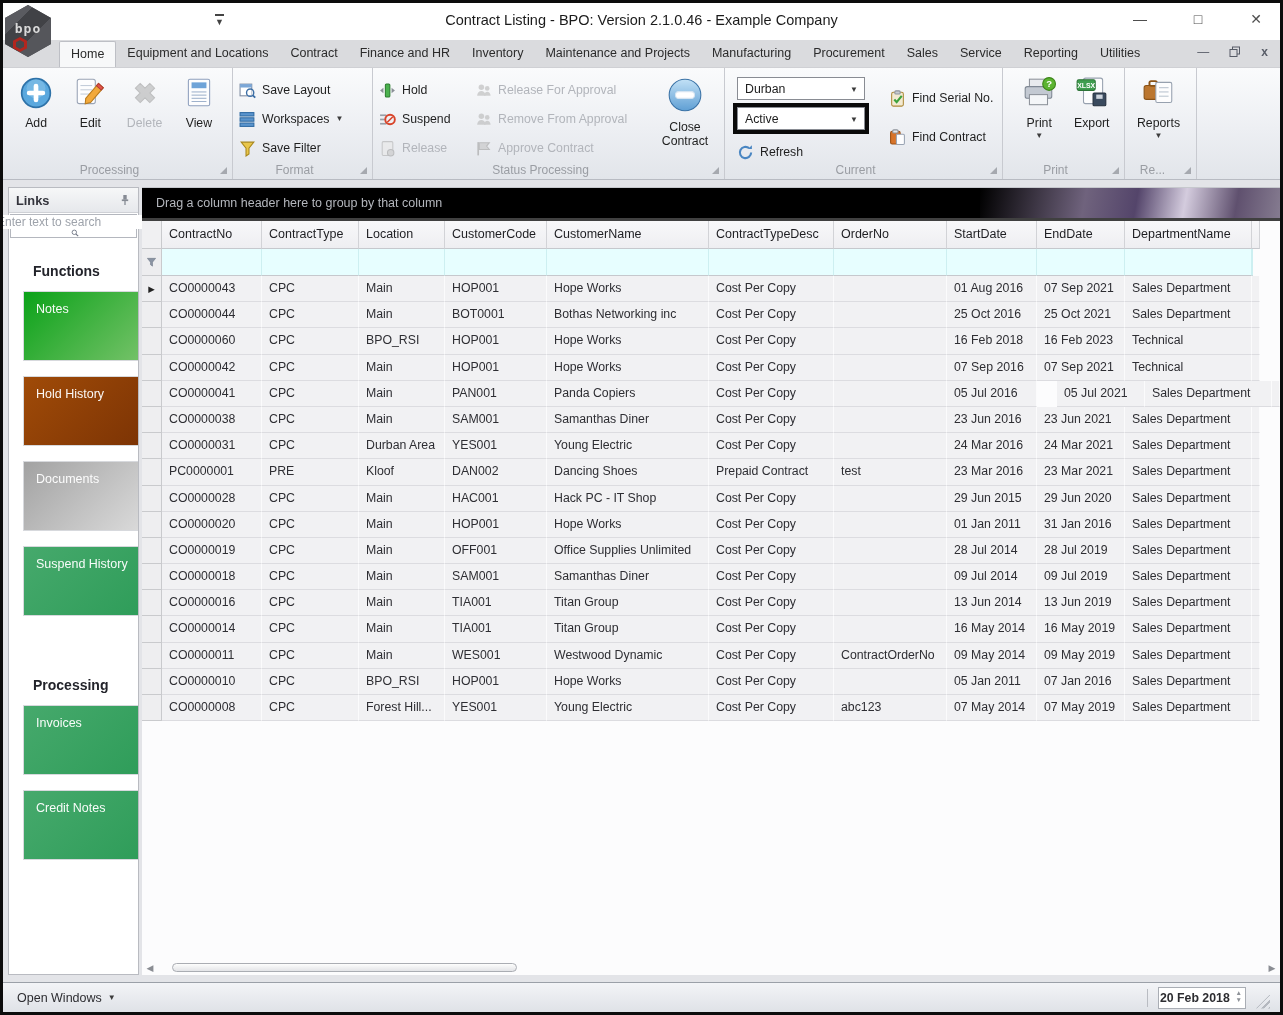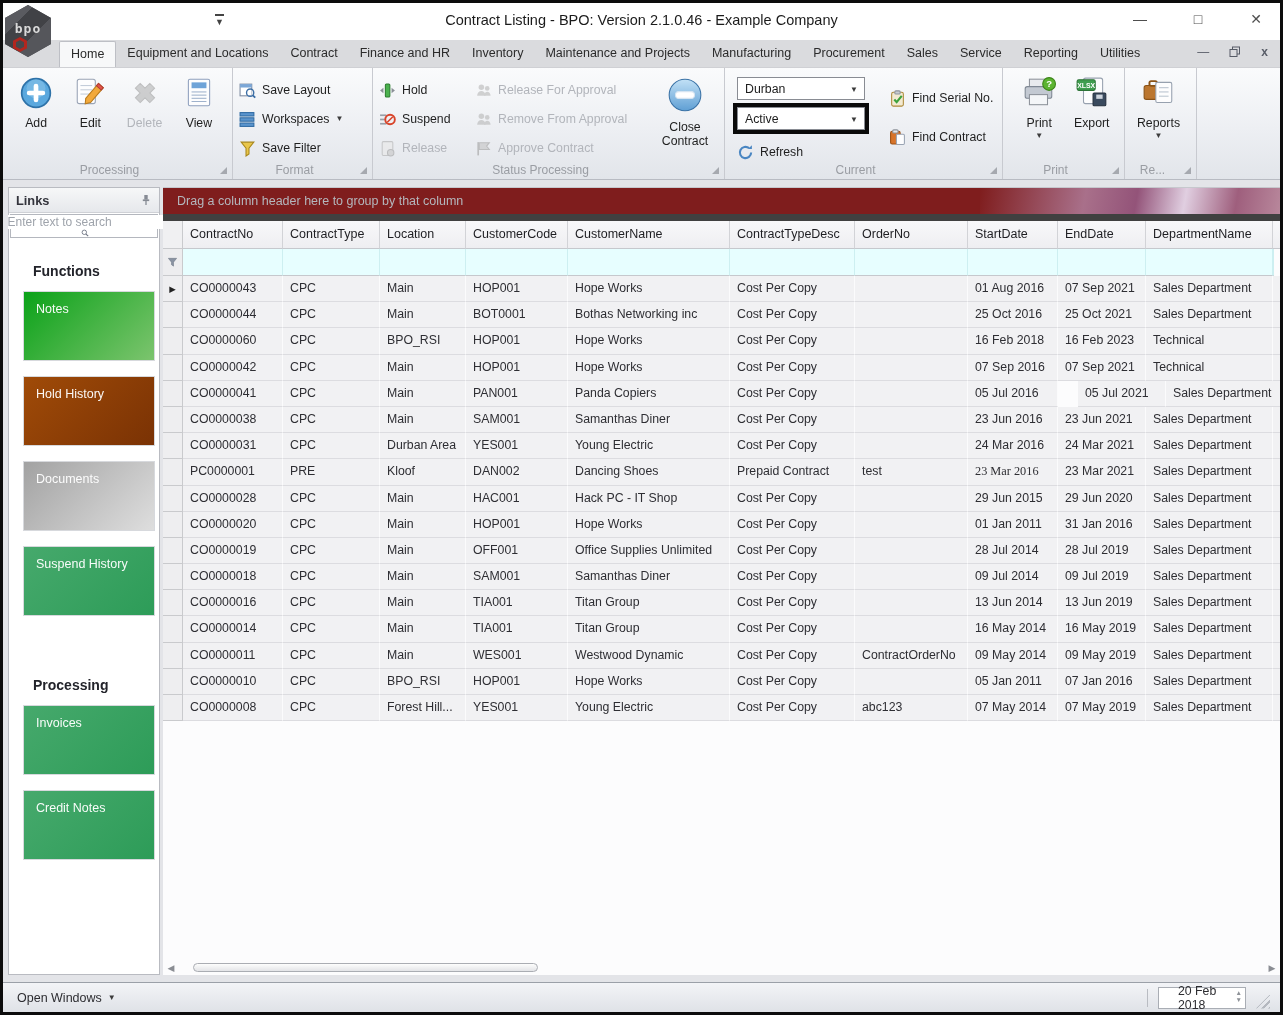--- a/index.html
+++ b/index.html
@@ -42,34 +42,34 @@
   .ic16 { width:17px; height:17px; flex:none; }
   .ic32 { width:34px; height:34px; flex:none; }
   .combo { width:128px; height:23px; background:#fff; border:1px solid #898c93; display:flex; align-items:center; padding-left:7px; font-size:12.3px; color:#1c1c1c; position:relative; cursor:default; }
   .combo .carrow { position:absolute; right:6px; top:7px; font-size:8px; color:#3a3a3a; }
   .combo.highlighted { box-shadow:0 0 0 4px #0a0a0a; }
 
   
   .workspace { flex:1; background:#e3e4e8; display:flex; padding:7px 0 7px 5px; min-height:0; }
 
   
-  .sidepanel { width:152px; flex:none; display:flex; flex-direction:column; border:1px solid #b9bbc1; background:#fff; }
+  .sidepanel { width:131px; flex:none; display:flex; flex-direction:column; border:1px solid #b9bbc1; background:#fff; }
   .links-header { height:25px; background:linear-gradient(#f6f7f8,#e6e8ec); border-bottom:1px solid #cfd1d6; display:flex; align-items:center; padding:0 7px; }
   .links-header .t { font-weight:bold; font-size:12.8px; color:#33343c; flex:1; }
   .searchbox { height:24px; margin:1px; border:1px solid #b4b7be; background:#fff; display:flex; align-items:center; padding:0 4px 0 6px;flex-direction:column; }
   .searchbox input { border:none; outline:none; flex:1; min-width:0; font-size:12px; color:#333; font-family:inherit; }
   .searchbox input::placeholder { color:#9ea3ab; }
   .panel-content { flex:1; background:#fff; overflow:hidden; padding-top:24px; }
   .side-heading { font-weight:bold; font-size:14px; color:#23242b; margin:0 0 12px 24px; }
   .tile { width:132px; height:70px; margin:0 0 15px 14px; border:1px solid #d7d9dd; padding:10px 0 0 12px; font-size:12.5px; color:rgba(255,255,255,.96); cursor:default; }
   .side-gap { height:46px; }
 
   
   .gridarea { flex:1; margin-left:3px; display:flex; flex-direction:column; min-width:0; background:#fcfcfd; border-top:1px solid #c6c8cd; }
-  .groupby { height:33px; background:#7f1d1d; border-bottom:7px solid #404040; position:relative; display:flex; align-items:center; padding-left:14px; overflow:hidden; flex:none; }
+  .groupby { height:33px; background:#000000; border-bottom:3px solid #404040; position:relative; display:flex; align-items:center; padding-left:14px; overflow:hidden; flex:none; }
   .groupby .hint { color:#b4b7bd; font-size:12.5px; position:relative; z-index:2; }
   .groupby .swirl { position:absolute; right:0; top:0; bottom:0; width:300px;
       background:
         linear-gradient(100deg, rgba(255,255,255,0) 0%, rgba(203,180,228,.55) 35%, rgba(167,137,212,.5) 52%, rgba(235,226,246,.9) 68%, rgba(190,160,220,.5) 85%, rgba(222,206,240,.6) 100%);
   }
   .g-row { display:flex; flex:none; }
   .g-ind { width:20px; flex:none; background:#ededef; border-right:1px solid #c9cacd; border-bottom:1px solid #c9cacd; display:flex; align-items:center; justify-content:center; }
   .hdr .g-cell { background:linear-gradient(#f8f8fa,#eeeef1); border-right:1px solid #d2d3d7; border-bottom:1px solid #c6c8cd; font-size:12.5px; color:#1e1e22; padding:6px 0 0 7px; height:28px; white-space:nowrap; overflow:hidden; }
   .hdr .g-ind { height:28px; background:#f0f0f2; }
   .flt .g-cell { background:#e7feff; border-right:1px solid #cdeff1; border-bottom:1px solid #c6c8cd; height:27px; }
@@ -83,21 +83,21 @@
   .hscroll { height:15px; flex:none; display:flex; align-items:center; padding:0 2px; background:#fcfcfd; }
   .hs-arrow { font-size:9px; color:#8a8d93; width:12px; text-align:center; }
   .hs-track { flex:1; position:relative; height:11px; }
   .hs-thumb { position:absolute; left:16px; top:1px; width:345px; height:9px; border-radius:5px; background:linear-gradient(#fdfdfd,#e3e4e7); border:1px solid #aaadb3; }
 
   
   .statusbar { height:30px; flex:none; background:linear-gradient(#f3f4f7,#dfe2e7); border-top:1px solid #9ba0a8; display:flex; align-items:center; padding:0 10px 0 14px; position:relative; }
   .openwin { font-size:12.5px; color:#2d2d31; display:flex; align-items:center; gap:6px; }
   .sb-right { position:absolute; right:10px; top:0; bottom:0; display:flex; align-items:center; gap:10px; }
   .sb-sep { width:1px; height:18px; background:#b9bcc2; }
-  .datebox { width:88px; height:22px; background:#fff; border:1px solid #a9adb4; display:flex; align-items:center; padding-left:19px; font-size:12.3px; color:#2d2d31; position:relative; }
+  .datebox { width:88px; height:22px; background:#fff; border:1px solid #a9adb4; display:flex; align-items:center; padding-left:1px; font-size:12.3px; color:#2d2d31; position:relative;font-weight:bold; }
   .date-spin { position:absolute; right:3px; top:2px; display:flex; flex-direction:column; gap:1px; font-size:6.5px; color:#8e9298; line-height:1; }
   .grip { width:14px; height:14px; margin-top:8px; background:repeating-linear-gradient(135deg, transparent 0 3px, #b4b8bf 3px 5px); clip-path:polygon(100% 0,100% 100%,0 100%); }
 </style>
 </head>
 <body>
 
 <div class="window">
 
   <div class="titlebar">
     <div class="logo">
@@ -553,21 +553,21 @@
           </div>
           <div class="g-row dr">
             <div class="g-ind"></div>
             <div class="g-cell" style="width: 100px; flex: 0 0 auto;">PC0000001</div>
             <div class="g-cell" style="width: 97px; flex: 0 0 auto;">PRE</div>
             <div class="g-cell" style="width: 86px; flex: 0 0 auto;">Kloof</div>
             <div class="g-cell" style="width: 102px; flex: 0 0 auto;">DAN002</div>
             <div class="g-cell" style="width: 162px; flex: 0 0 auto;">Dancing Shoes</div>
             <div class="g-cell" style="width: 125px; flex: 0 0 auto;">Prepaid Contract</div>
             <div class="g-cell" style="width: 113px; flex: 0 0 auto;">test</div>
-            <div class="g-cell" style="width: 90px; flex: 0 0 auto; font-family: Liberation Serif, serif;">23 Mar 2016</div>
+            <div class="g-cell" style="width: 90px; flex: 0 0 auto;">23 Mar 2016</div>
             <div class="g-cell" style="width: 88px; flex: 0 0 auto;">23 Mar 2021</div>
             <div class="g-cell" style="width: 127px; flex: 0 0 auto;">Sales Department</div>
             <div class="g-cell g-fill" style="width: 0px; flex: 0 0 auto;"></div>
           </div>
           <div class="g-row dr">
             <div class="g-ind"></div>
             <div class="g-cell" style="width: 100px; flex: 0 0 auto;">CO0000028</div>
             <div class="g-cell" style="width: 97px; flex: 0 0 auto;">CPC</div>
             <div class="g-cell" style="width: 86px; flex: 0 0 auto;">Main</div>
             <div class="g-cell" style="width: 102px; flex: 0 0 auto;">HAC001</div>

